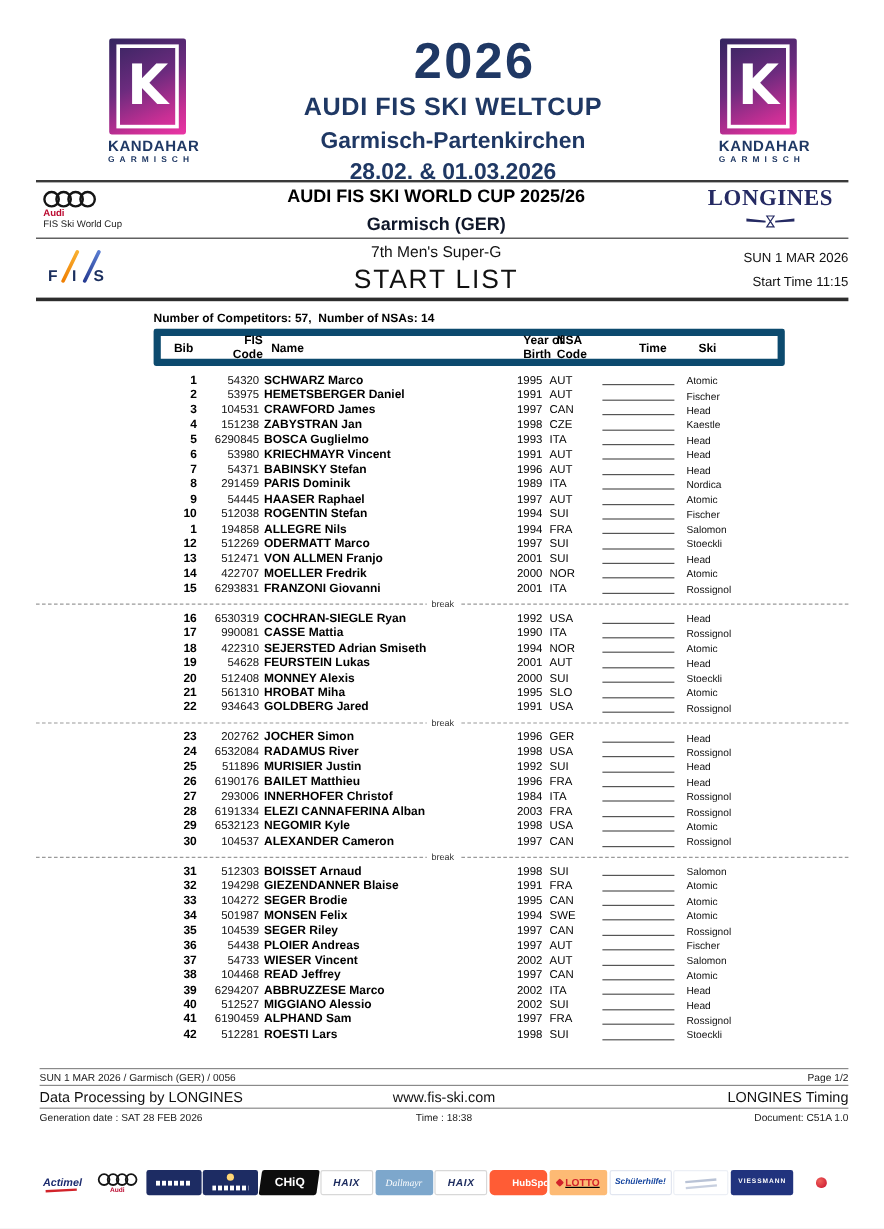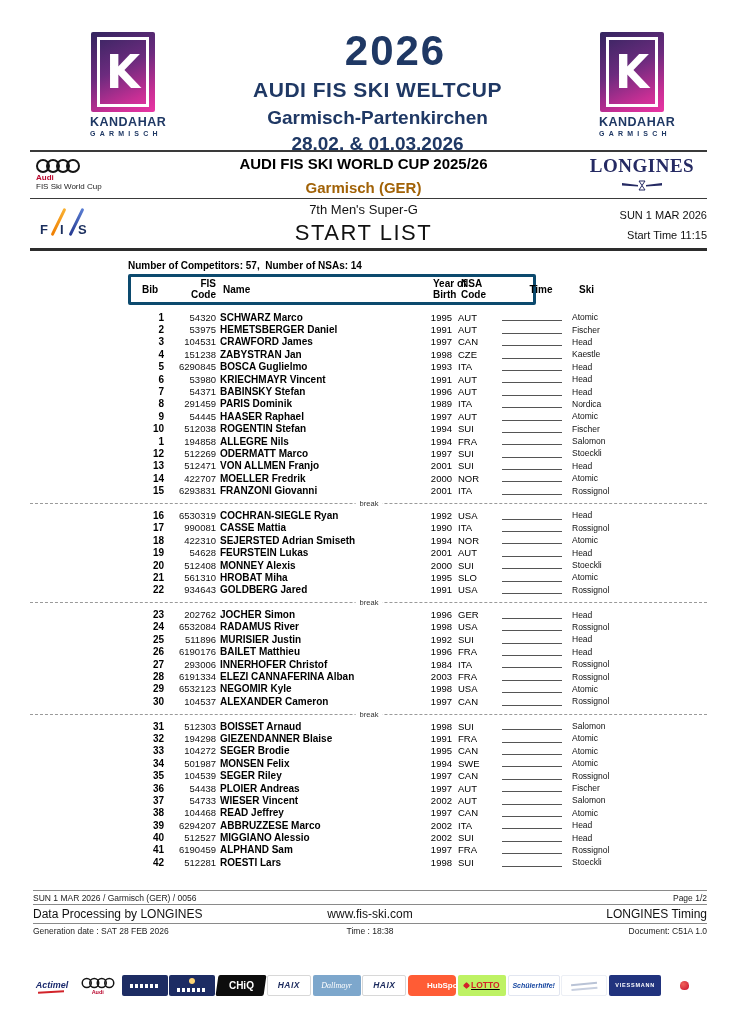--- a/index.html
+++ b/index.html
@@ -30,43 +30,43 @@
   .band{display:grid;grid-template-columns:120px 1fr 130px;align-items:center;padding:0 30px;}
   .band1{height:46px;}
   .audi-block{padding-left:6px;}
   .rings{display:flex;margin-bottom:1px;}
   .ring{width:14px;height:14px;border:2px solid #141414;border-radius:50%;box-sizing:border-box;}
   .ring+ .ring{margin-left:-4px;}
   .audi-word{font-size:8px;font-weight:bold;color:#bb0a30;line-height:1.1;}
   .audi-sub{font-size:8px;color:#222;line-height:1.1;}
   .band1-center{text-align:center;}
   .wc-title{font-size:15px;font-weight:bold;color:#000;}
-  .wc-venue{font-size:15px;font-weight:bold;color:#a16207;margin-top:7px;}
+  .wc-venue{font-size:15px;font-weight:bold;color:#0f172a;margin-top:7px;}
   .longines{text-align:center;}
   .longines-word{font-family:"Liberation Serif",serif;font-weight:bold;font-size:19px;color:#252a63;letter-spacing:0.5px;}
   .longines-emblem{margin-top:0px;}
 
   
   .band2{height:49px;}
   .fis-logo{position:relative;width:64px;height:34px;margin-left:8px;}
   .fis-ltr{position:absolute;bottom:4px;font-size:13px;font-weight:bold;color:#1b2f5e;}
   .fis-f{left:2px;} .fis-i{left:22px;} .fis-s{left:40px;}
   .fis-slash{position:absolute;width:3px;height:30px;top:0;border-radius:2px;}
   .fis-slash.orange{left:19px;transform:rotate(26deg);background:linear-gradient(180deg,#f9b233,#ef7d00);}
   .fis-slash.blue{left:37px;transform:rotate(26deg);background:linear-gradient(180deg,#5b7fd4,#24388f);}
   .band2-center{text-align:center;}
   .race-name{font-size:13px;color:#111;}
   .list-title{font-size:22px;letter-spacing:1.5px;color:#111;margin-top:3px;}
   .band2-right{text-align:right;font-size:11px;color:#111;padding-top:2px;}
   .band2-right .r2{margin-top:8px;}
 
   
   .competitors{margin:9px 0 0 128px;font-size:10px;font-weight:bold;color:#000;white-space:pre;}
-  .thead{box-sizing:border-box;margin:3px 0 0 128px;width:408px;height:31px;
-         border:3px solid #0c4a6e;border-radius:2px;display:grid;align-items:center;
+  .thead{box-sizing:border-box;margin:3px 0 0 128px;width:526px;height:31px;
+         border:6px solid #0c4a6e;border-radius:2px;display:grid;align-items:center;
          grid-template-columns:38px 50px 214px 22px 42px 72px 44px;font-size:10px;font-weight:bold;}
   .thead .h2l{line-height:10.5px;}
   .h-bib{text-align:center;}
   .h-fis{text-align:right;padding-right:3px;}
   .h-name{padding-left:4px;}
   .h-yob{text-align:right;white-space:nowrap;}
   .h-nsa{padding-left:6px;}
   .h-time{text-align:center;padding-left:16px;}
   .h-ski{padding-left:10px;}
 
@@ -116,21 +116,21 @@
         background:radial-gradient(circle,#ffd777 0 60%,#c89b2a 100%);}
   .chip.navy2::before{margin-top:8px;}
   .chip.chiq{background:#0d0d0d;transform:skewX(-8deg);width:48px;}
   .chip.chiq .chip-text{font-size:10px;font-weight:bold;color:#fff;transform:skewX(8deg);}
   .chip.haix{border:1px solid #d8d8d8;background:#fff;}
   .chip.haix .chip-text{font-size:8.5px;font-weight:bold;font-style:italic;color:#1c2b5e;letter-spacing:0.5px;}
   .chip.dallmayr{background:#7da7cc;width:48px;}
   .chip.dallmayr .chip-text{font-family:"Liberation Serif",serif;font-style:italic;font-size:8px;color:#fff;}
   .chip.hubspot{background:#ff5c35;border-radius:4px;width:48px;padding-left:23px;}
   .chip.hubspot .chip-text{font-size:8px;font-weight:bold;color:#fff;}
-  .chip.lotto{background:#bef264;width:48px;flex-direction:row;gap:2px;text-decoration:underline;}
+  .chip.lotto{background:#fdba74;width:48px;flex-direction:row;gap:2px;text-decoration:underline;}
   .chip.lotto::before{content:"";width:5px;height:5px;background:#d2232a;border-radius:1px;transform:rotate(45deg);}
   .chip.lotto .chip-text{font-size:8.5px;font-weight:bold;color:#d2232a;}
   .chip.schuelerhilfe{border:1px solid #e2e6f0;background:#fff;width:52px;}
   .chip.schuelerhilfe .chip-text{font-size:7px;font-weight:bold;font-style:italic;color:#1646a0;}
   .chip.script{border:1px solid #eceff5;background:#fff;width:46px;position:relative;}
   .chip.script::before{content:"";width:26px;height:1.5px;background:#b9c3d6;transform:rotate(-5deg);
         box-shadow:0 5px 0 #c7cfdf;margin-top:-4px;}
   .chip.viessmann{background:#21337e;width:52px;}
   .chip.viessmann .chip-text{font-size:5.5px;font-weight:bold;color:#fff;letter-spacing:0.8px;}
   .chip.redmark{background:#fff;}

